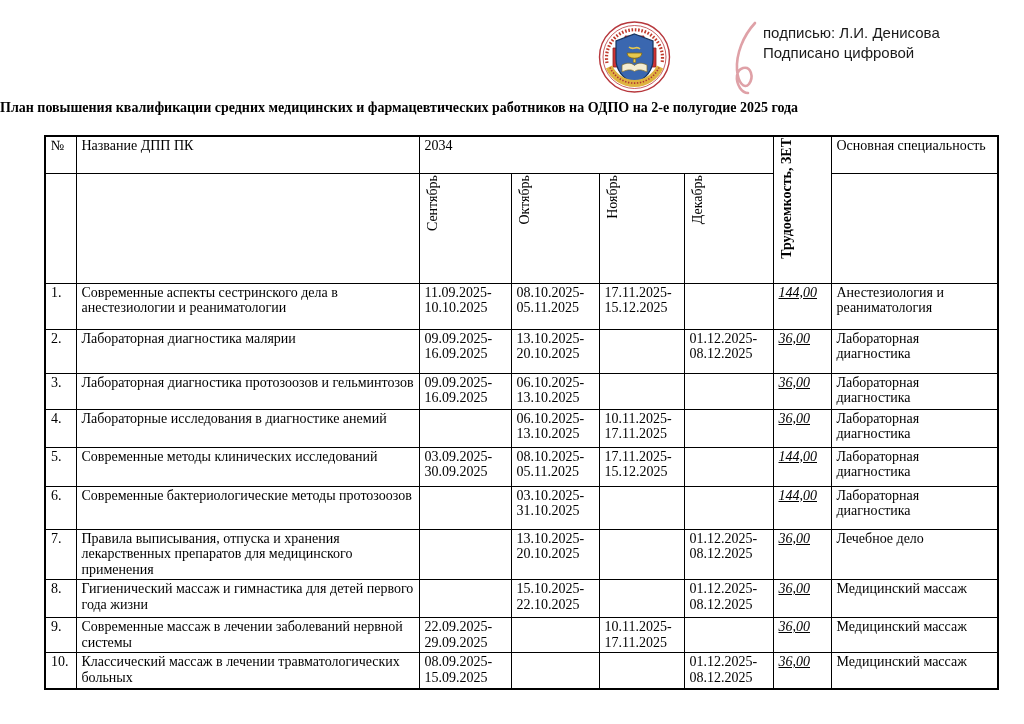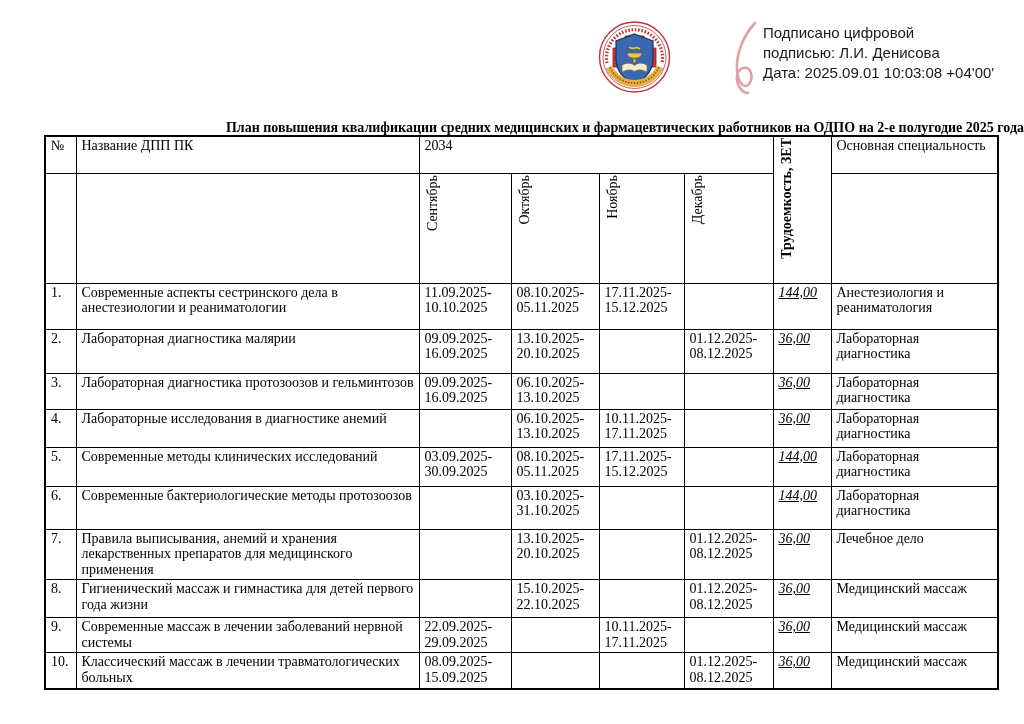--- a/index.html
+++ b/index.html
@@ -13,22 +13,22 @@
   .logo { position:absolute; left:598px; top:20px; width:73px; height:74px; }
 
   .sig-block { position:absolute; left:731px; top:20px; display:flex; align-items:flex-start; }
   .sig-flourish { width:30px; height:76px; flex:0 0 auto; margin-right:2px; }
   .sig-lines {
     font-family:"Liberation Sans", sans-serif; font-size:15px; line-height:1.32;
     color:#1a1a1a; white-space:nowrap; padding-top:3px;
   }
 
   .doc-title {
-    position:absolute; top:120px; left:0; width:100%;
-    text-align:right; font-weight:bold; font-size:14px;
+    position:absolute; top:100px; left:0; width:100%;
+    text-align:left; font-weight:bold; font-size:14px;
   }
 
   
   table.plan {
     position:absolute; left:44px; top:135px; width:953px;
     border-collapse:collapse; table-layout:fixed;
     border:2px solid #000;
   }
   table.plan th, table.plan td {
     border:1px solid #000; vertical-align:top;
@@ -75,23 +75,22 @@
 
     <path d="M11,47 A28 28 0 0 0 62,47" fill="none" stroke="#dfb33f" stroke-width="7"></path>
     <path d="M12,47.5 A27 27 0 0 0 61,47.5" fill="none" stroke="#b03434" stroke-width="1.6" stroke-dasharray="1.4 1.6"></path>
   </svg>
 
   <div class="sig-block">
     <svg class="sig-flourish" viewBox="0 0 30 76">
       <path d="M24,3 C12,16 5,34 6,50 C7,62 13,70 18,64 C23,57 20,46 12,48 C5,50 4,60 9,68 C11,71 14,73 17,73" fill="none" stroke="#dfa1a7" stroke-width="2.6" stroke-linecap="round"></path>
     </svg>
     <div class="sig-lines">
+      <div>подписью: Л.И. Денисова</div>
       <div>Подписано цифровой</div>
-      <div>подписью: Л.И. Денисова</div>
-      <div>Дата: 2025.09.01 10:03:08 +04'00'</div>
     </div>
   </div>
 
   <div class="doc-title">План повышения квалификации средних медицинских и фармацевтических работников на ОДПО на 2-е полугодие 2025 года</div>
 
   <table class="plan">
     <colgroup>
       <col style="width:31px">
         <col style="width:343px">
         <col style="width:92px">
@@ -199,21 +198,21 @@
           <td class="date"></td>
           <td class="date">03.10.2025-
 31.10.2025</td>
           <td class="date"></td>
           <td class="date"></td>
           <td class="zet">144,00</td>
           <td>Лабораторная диагностика</td>
         </tr>
         <tr style="height: 50px;">
           <td class="num">7.</td>
-          <td>Правила выписывания, анемий и хранения лекарственных препаратов для медицинского применения</td>
+          <td>Правила выписывания, отпуска и хранения лекарственных препаратов для медицинского применения</td>
           <td class="date"></td>
           <td class="date">13.10.2025-
 20.10.2025</td>
           <td class="date"></td>
           <td class="date">01.12.2025-
 08.12.2025</td>
           <td class="zet">36,00</td>
           <td>Лечебное дело</td>
         </tr>
         <tr style="height: 38px;">

